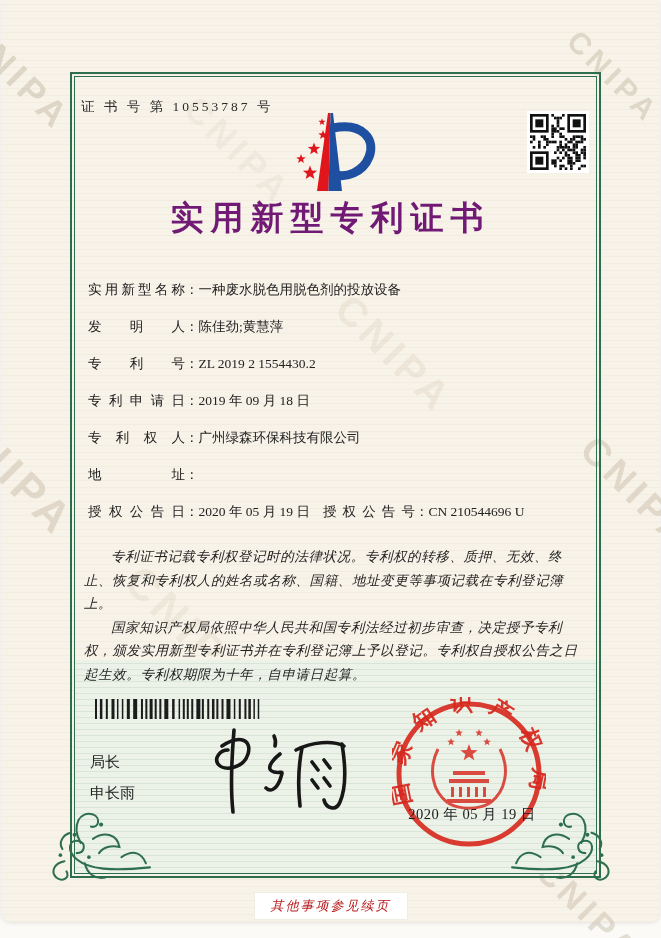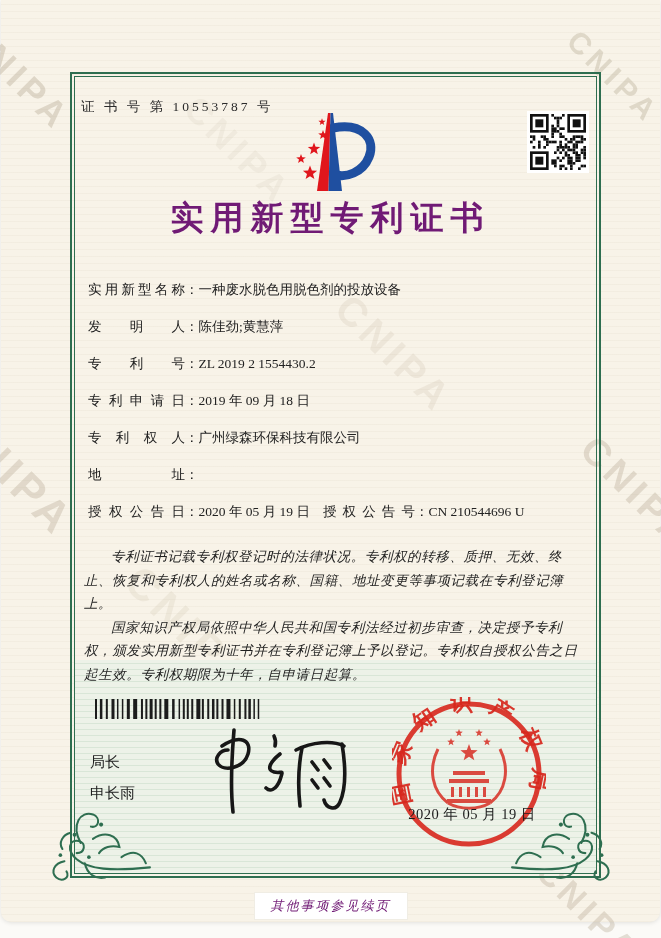--- a/index.html
+++ b/index.html
@@ -55,21 +55,21 @@
   .signer{position:absolute;left:90px;top:746px;z-index:3;font-family:"Liberation Sans","DejaVu Sans",sans-serif;
           font-size:15px;color:#1d1d1d;line-height:31px;}
   .signature{position:absolute;left:196px;top:724px;width:155px;height:92px;z-index:3;}
   .seal{position:absolute;left:392px;top:697px;width:154px;height:154px;z-index:3;}
   .seal-date{position:absolute;left:396px;top:805px;width:152px;text-align:center;z-index:4;
              font-size:14.5px;color:#1b1b1b;letter-spacing:.5px;}
   .page-num{position:absolute;left:0;right:0;top:855px;text-align:center;font-size:12.5px;
             letter-spacing:2px;z-index:3;color:#2b2b2b;}
   .footer-note{position:absolute;left:50%;transform:translateX(-50%);top:892px;z-index:5;
                background:#fff;border:1px solid #f0ede4;padding:4px 16px;font-style:italic;
-               font-size:13px;letter-spacing:2px;color:#701a75;}
+               font-size:13px;letter-spacing:2px;color:#b91c1c;}
 </style>
 </head>
 <body>
 
 <div class="screen">
   <div class="paper"></div>
 
   <span class="wm wm1">CNIPA</span>
   <span class="wm wm2">CNIPA</span>
   <span class="wm wm3">CNIPA</span>

